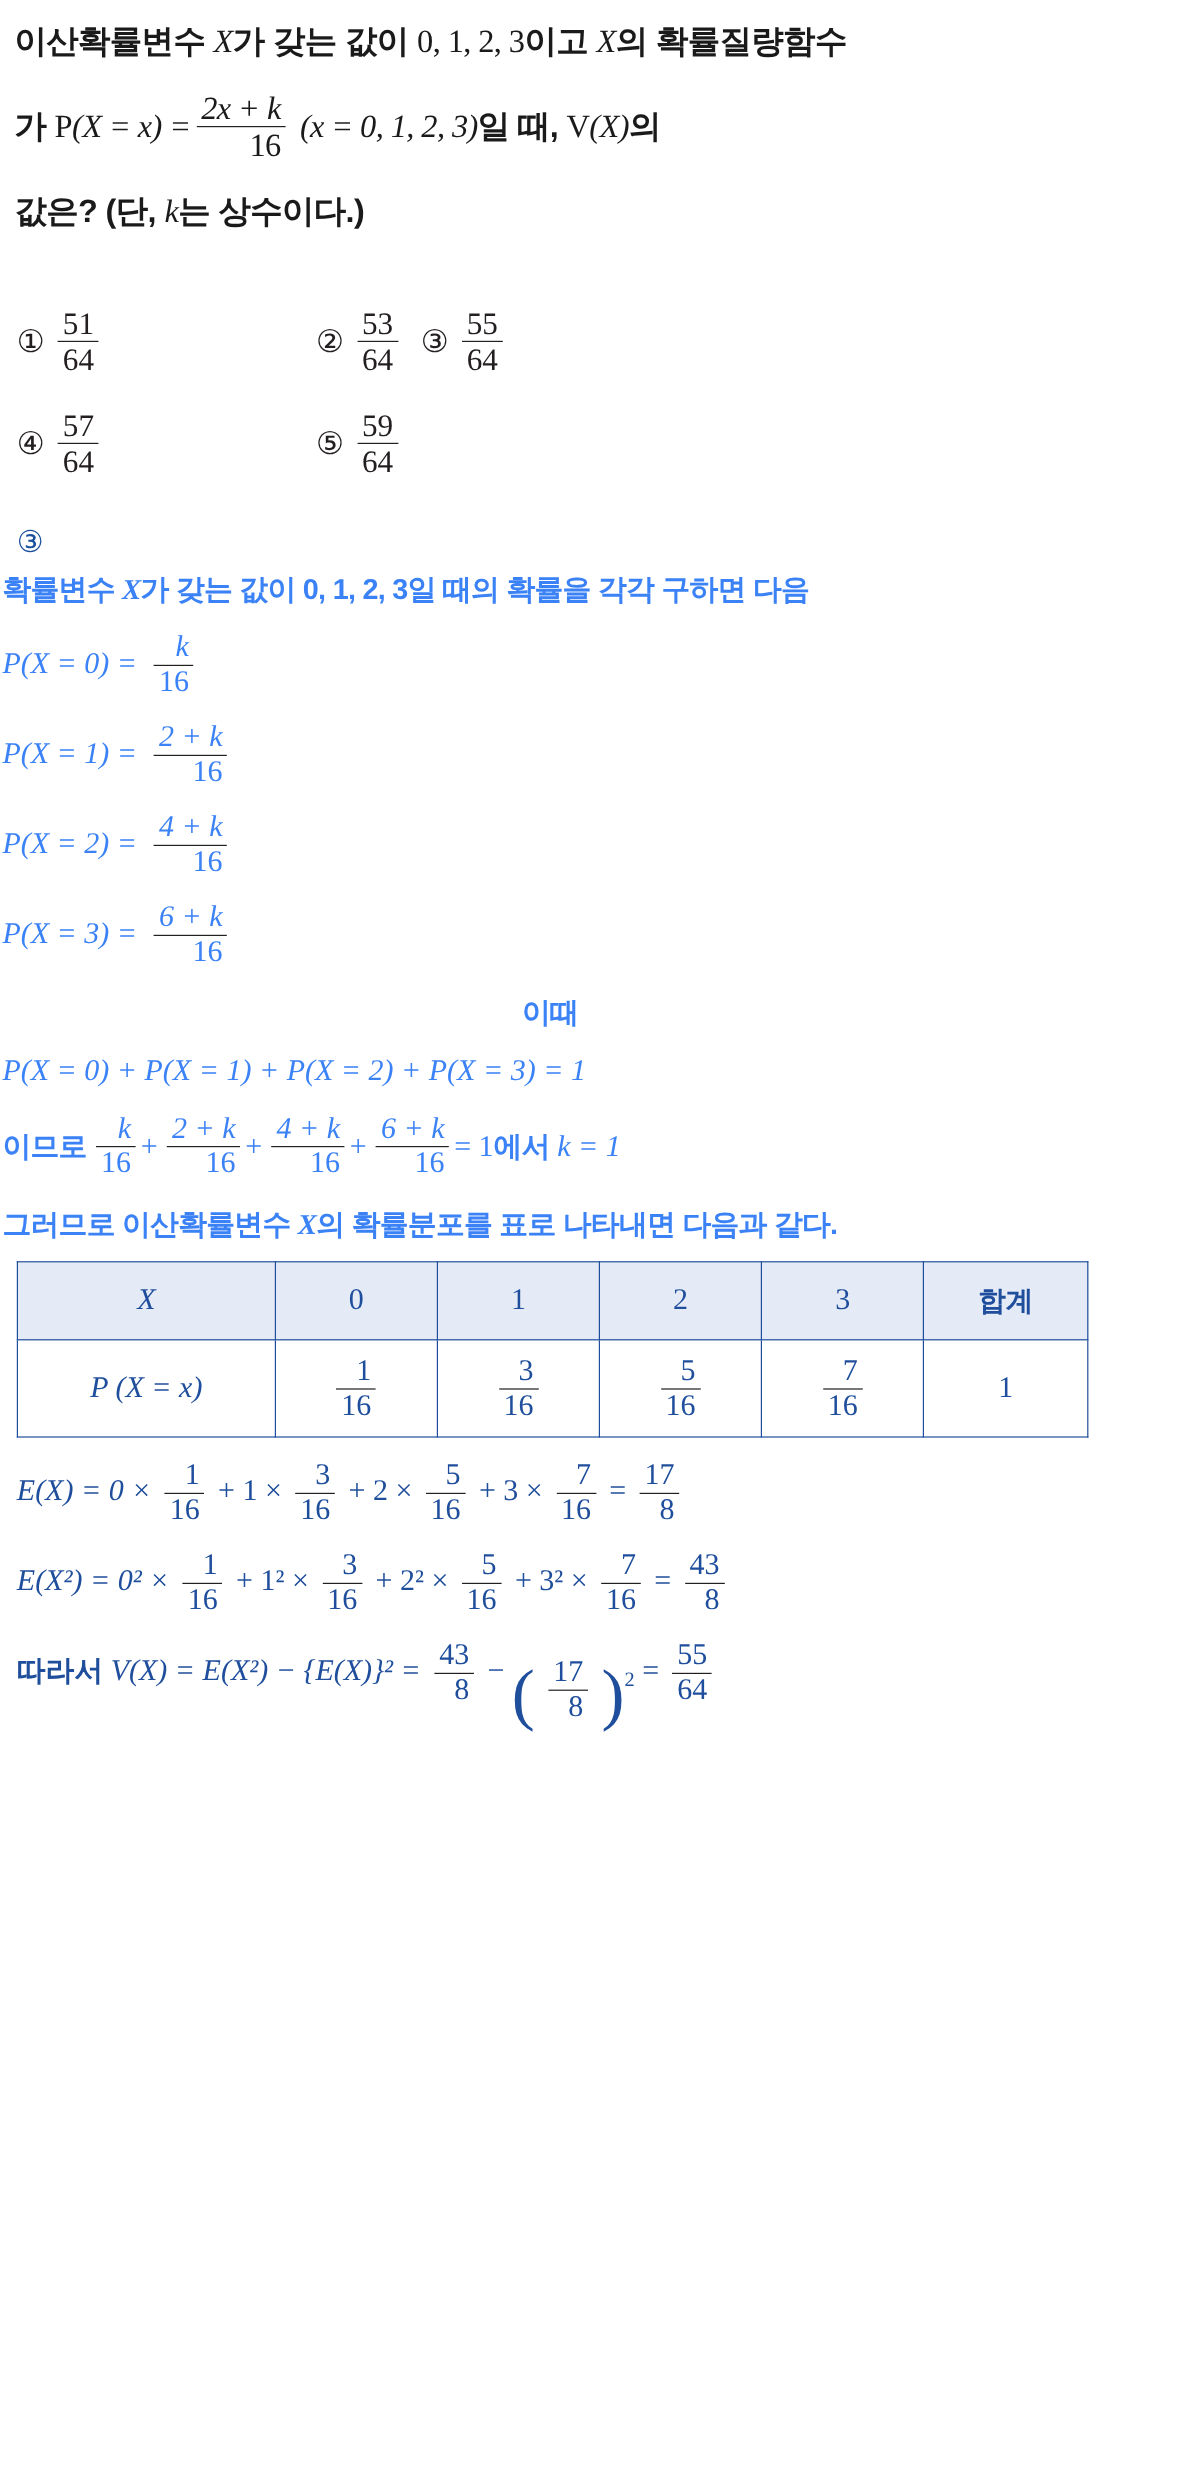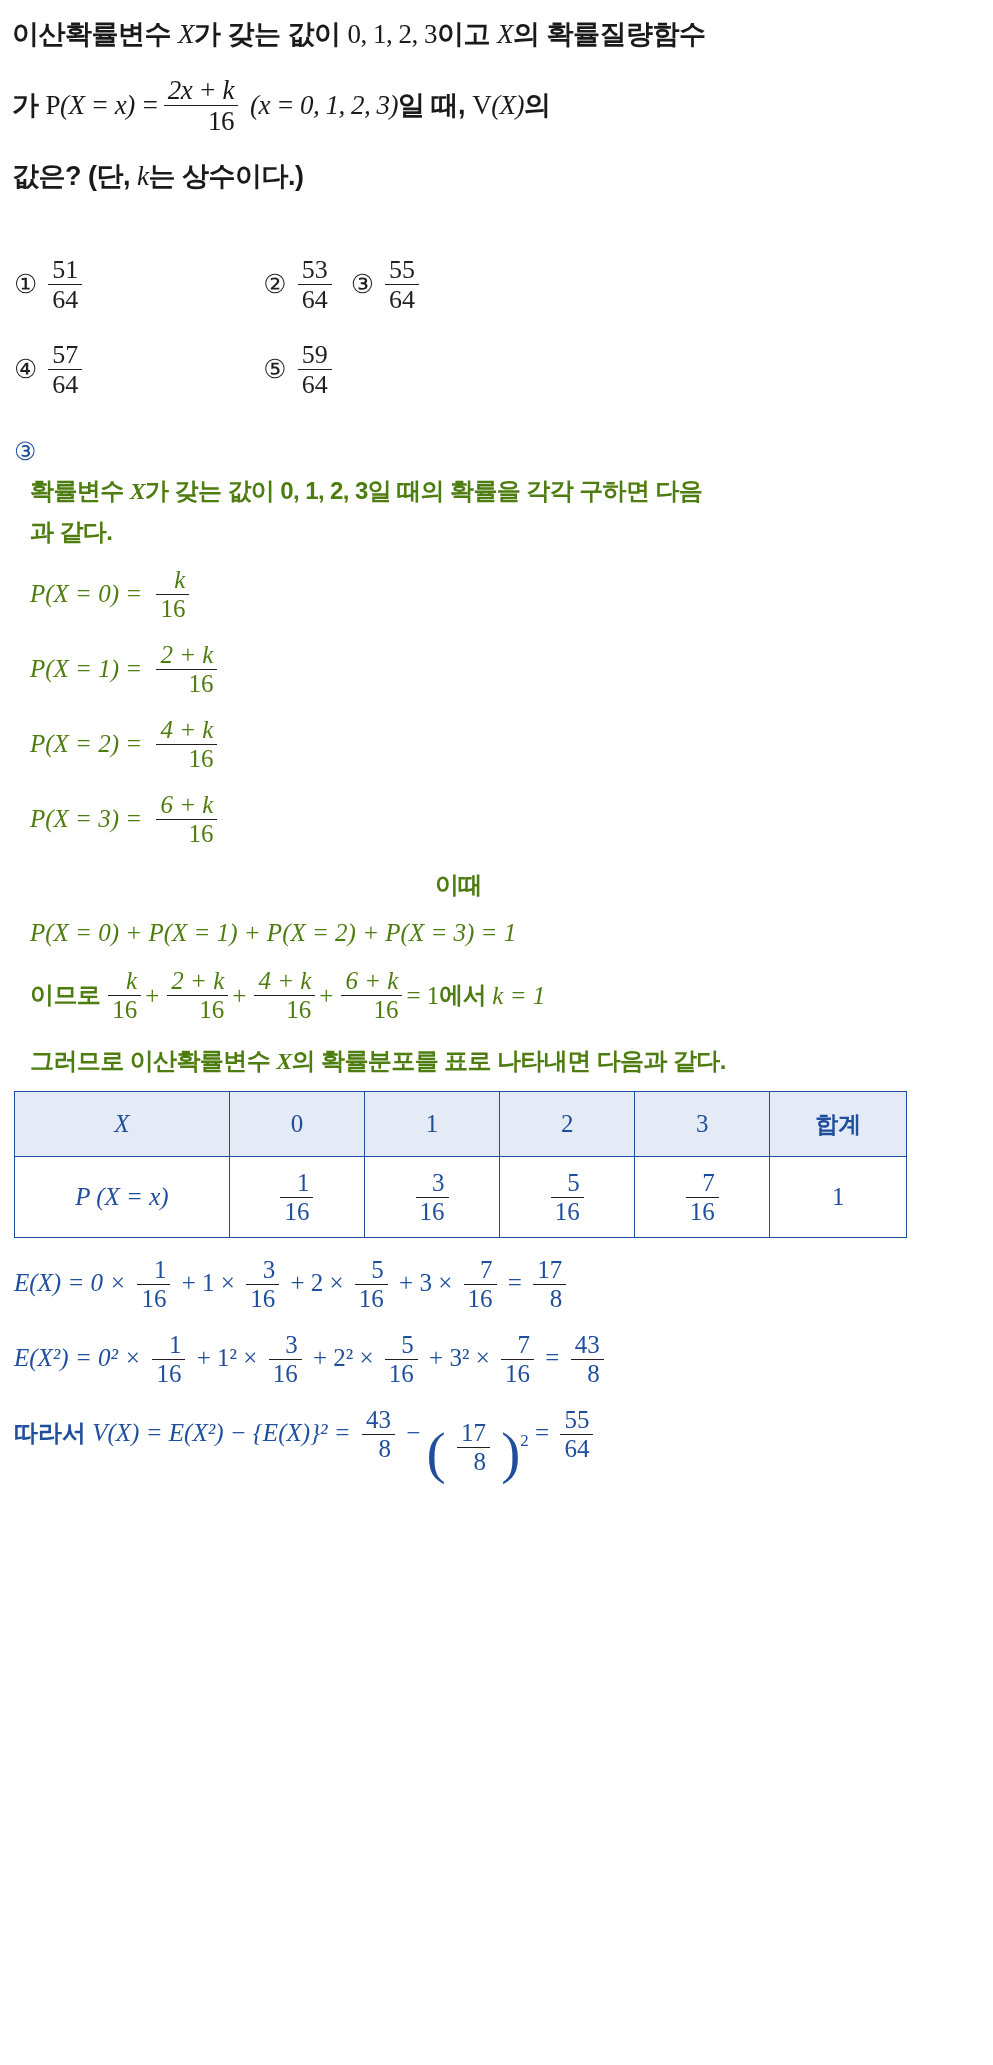--- a/index.html
+++ b/index.html
@@ -77,22 +77,22 @@
 
   
   .answer-mark {
     padding: 0 14px;
     font-size: 25px;
     margin-top: 38px;
     margin-bottom: 6px;
     color: #1a4f9c;
   }
   .sol {
-    padding: 0 30px;
-    color: #4d7c0f;
+    padding: 0 2px;
+    color: #3b82f6;
     font-size: 25px;
     line-height: 1.62;
   }
   .sol .ko {
     font-family: "Liberation Sans", sans-serif;
     font-weight: bold;
     font-size: 24px;
     letter-spacing: -0.6px;
   }
   .sol-line { margin: 2px 0; }
@@ -233,21 +233,20 @@
     </div>
   </div>
 
   <div class="answer-mark">③</div>
 
   <div class="sol">
     <div class="sol-line ko">
       <span>확률변수</span>
       <span class="mi">X</span><span>가 갖는 값이 0, 1, 2, 3일 때의 확률을 각각 구하면 다음</span>
     </div>
-    <div class="sol-line ko">과 같다.</div>
 
     <div class="pline">
       <span class="mi">P(X = 0) =</span>
       <span class="frac">
         <span class="num mi">k</span>
         <span class="den mr">16</span>
       </span>
     </div>
     <div class="pline">
       <span class="mi">P(X = 1) =</span>

